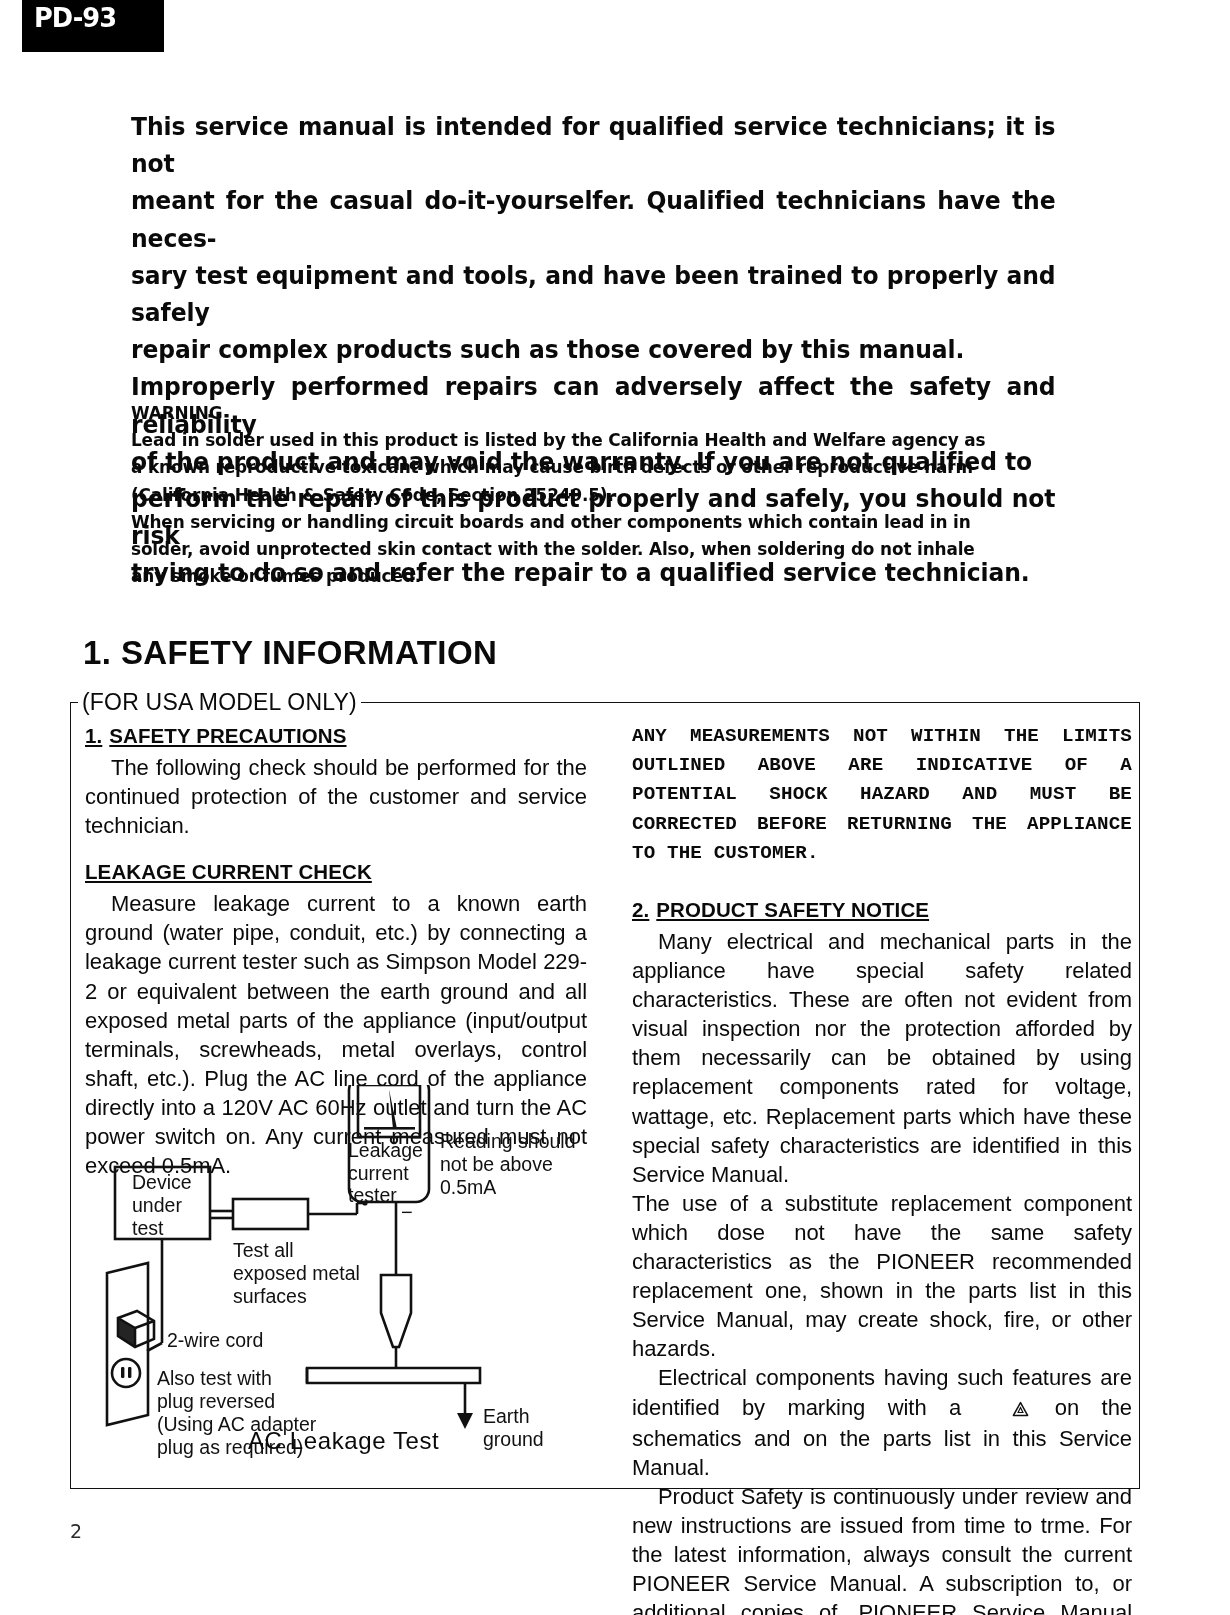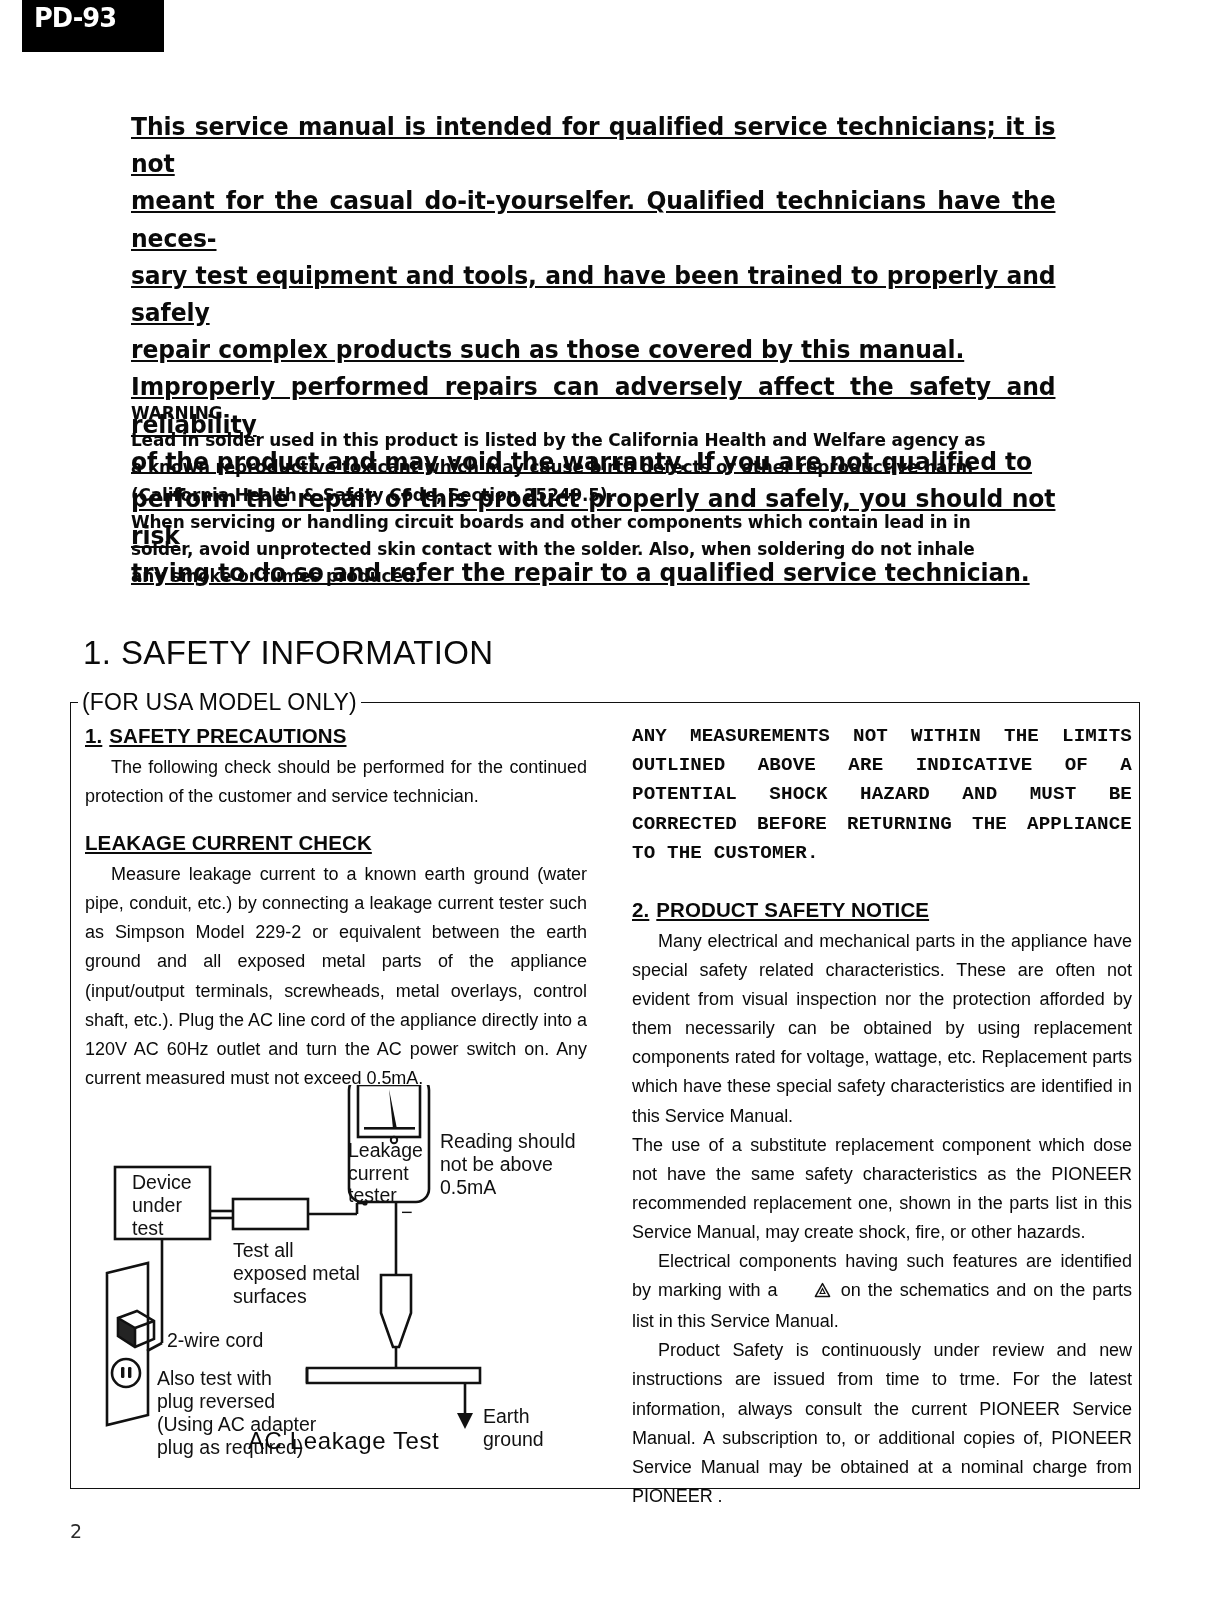--- a/index.html
+++ b/index.html
@@ -38,21 +38,20 @@
     transform: scaleX(0.95);
     transform-origin: left top;
   }
 
   
   .intro {
     position: absolute;
     left: 131px;
     top: 108px;
     width: 958px;
-    text-decoration: underline;
   }
   .intro p {
     margin: 0;
     font-family: "DejaVu Sans", sans-serif;
     font-weight: bold;
     font-size: 24.3px;
     line-height: 37.2px;
     text-align: justify;
     text-justify: inter-word;
     letter-spacing: -0.1px;
@@ -79,21 +78,21 @@
     transform-origin: left top;
     white-space: nowrap;
   }
 
   
   .section-title {
     position: absolute;
     left: 83px;
     top: 633px;
     font-family: "Liberation Sans", sans-serif;
-    font-weight: normal;
+    font-weight: bold;
     font-size: 33px;
     letter-spacing: 0.4px;
     line-height: 40px;
   }
 
   
   .usa-box {
     position: absolute;
     left: 70px;
     top: 702px;
@@ -134,21 +133,21 @@
     font-weight: bold;
     font-size: 20.5px;
     line-height: 28px;
     letter-spacing: 0.1px;
     text-decoration: underline;
   }
   .sub-head .num { margin-right: 7px; }
   .body-text {
     margin: 0;
     font-family: "Liberation Sans", sans-serif;
-    font-size: 18px;
+    font-size: 22px;
     line-height: 29.1px;
     text-align: justify;
     text-justify: inter-word;
     letter-spacing: -0.05px;
   }
   .body-text.indent { text-indent: 26px; }
   .caps-text {
     margin: 0;
     font-family: Liberation Mono, monospace;
     font-weight: bold;

